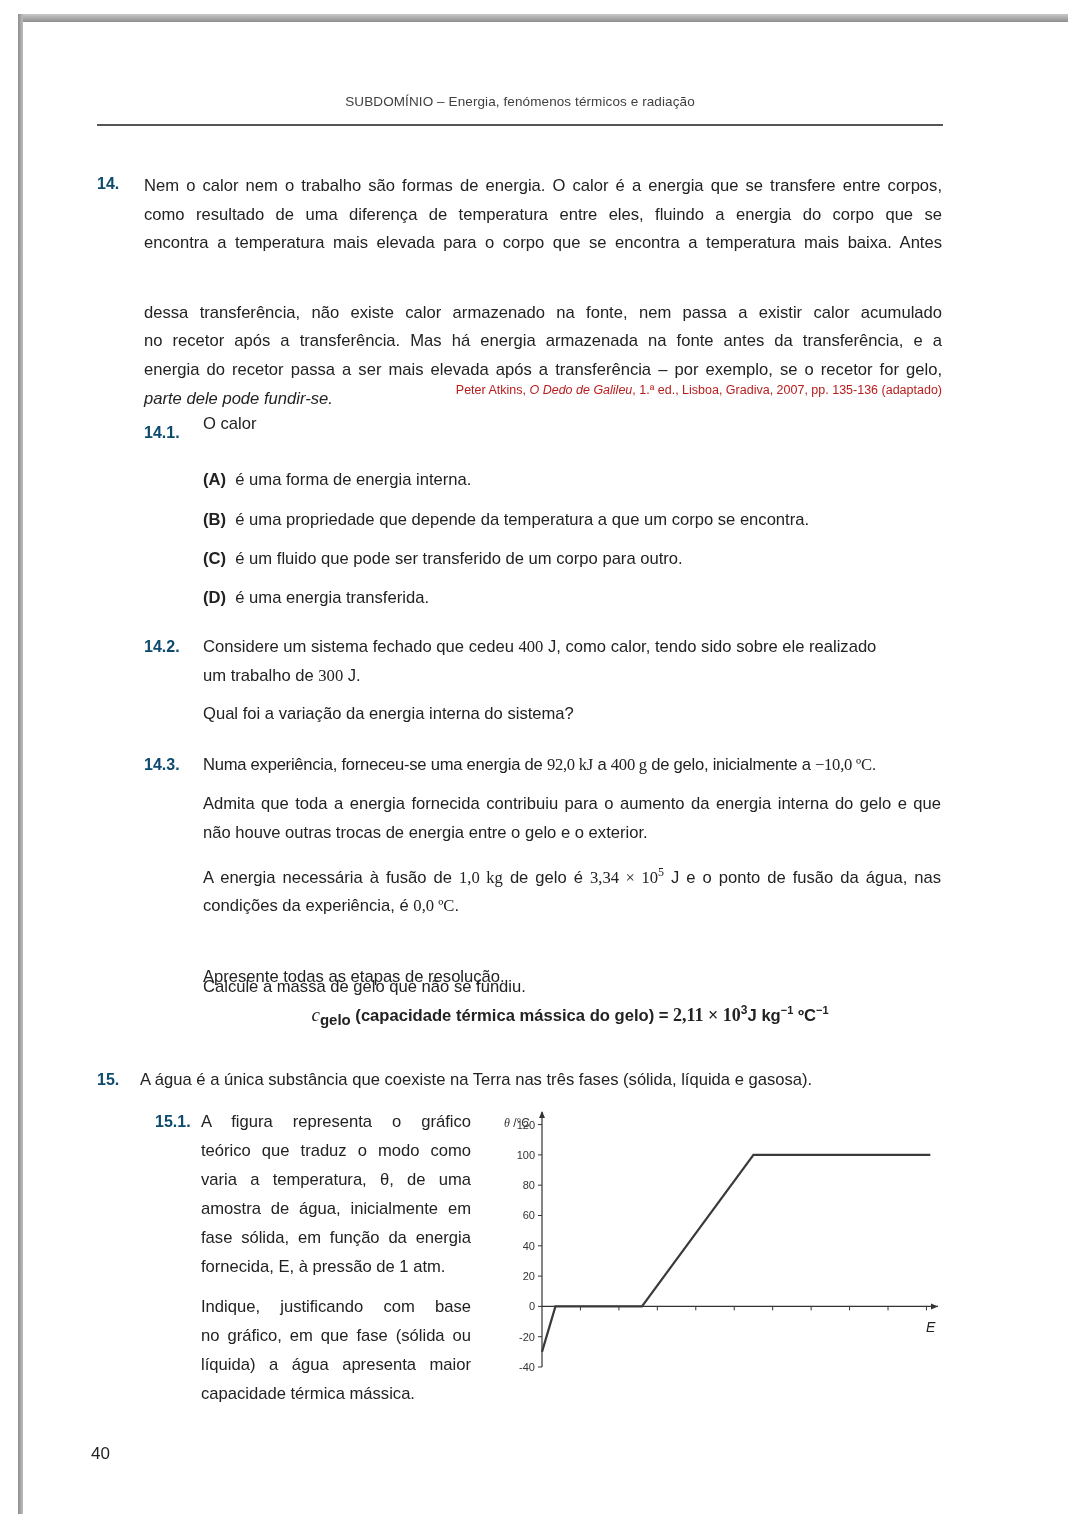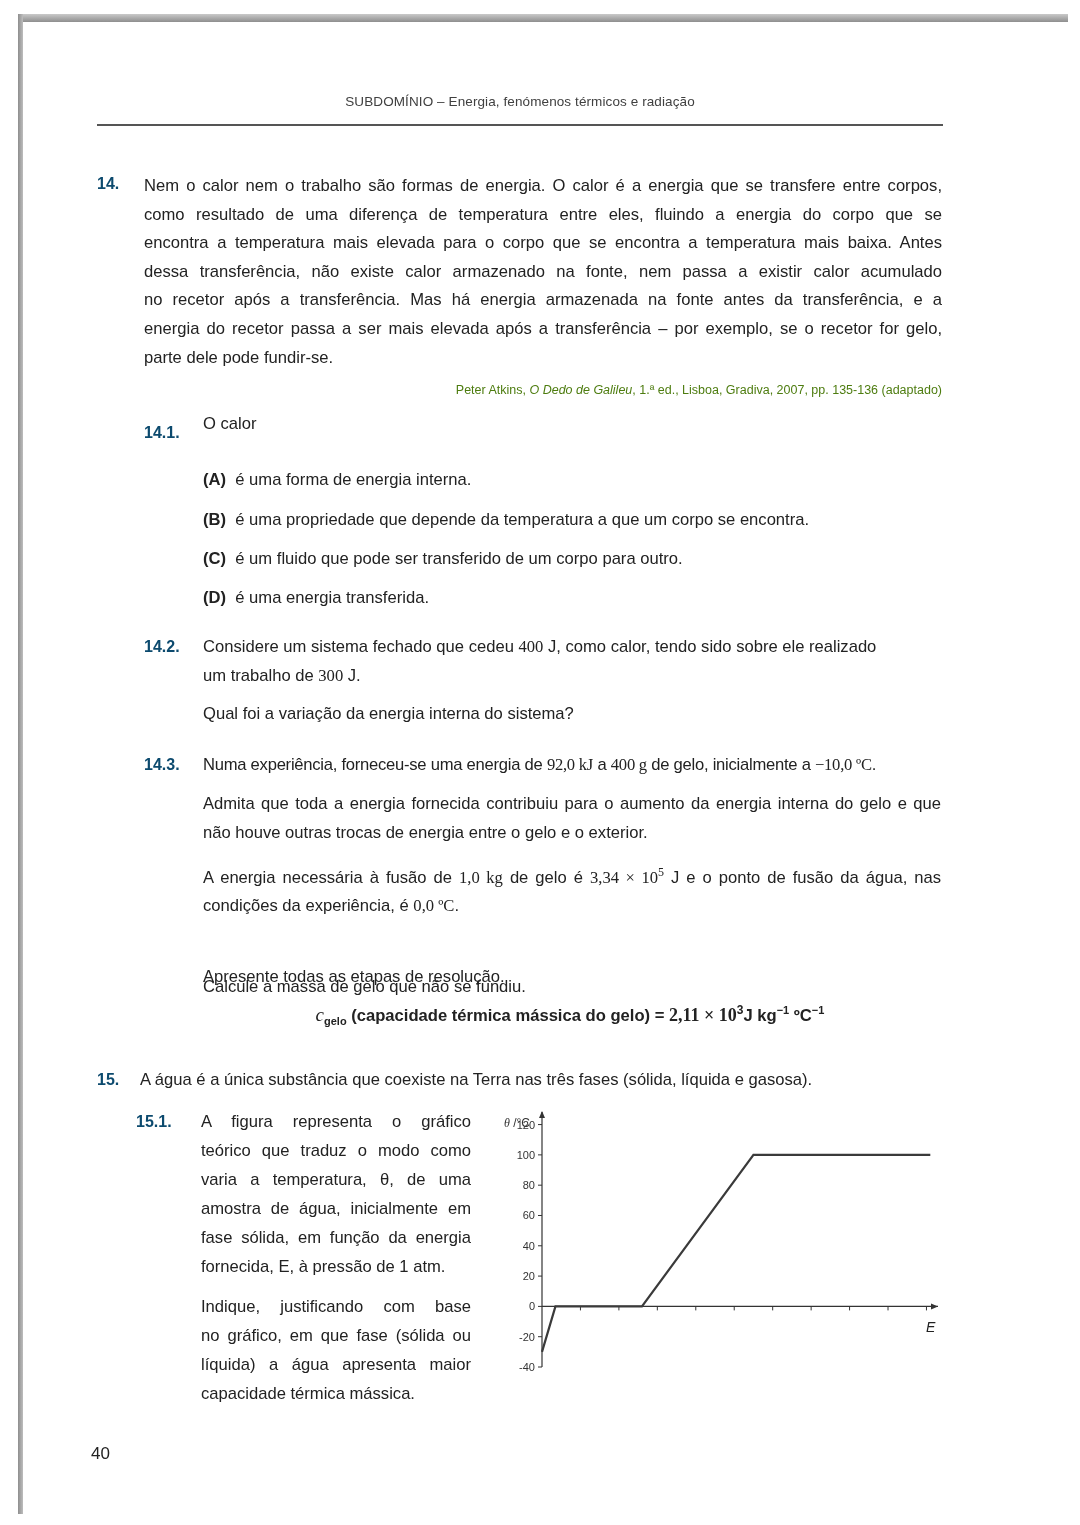--- a/index.html
+++ b/index.html
@@ -11,48 +11,48 @@
   .scan-top { position: absolute; left: 18px; top: 14px; width: 1050px; height: 8px;
     background: linear-gradient(#c9c9c9, #8e8e8e); }
   .scan-left { position: absolute; left: 18px; top: 14px; width: 5px; height: 1500px;
     background: linear-gradient(90deg, #8e8e8e, #bdbdbd); }
   .abs { position: absolute; }
   .header { left: 0; width: 1040px; top: 94px; text-align: center; font-size: 13.5px; color: #404040; letter-spacing: 0.1px; }
   .header-rule { left: 97px; top: 124px; width: 846px; height: 1.5px; background: #555; }
   .p { font-size: 16.6px; line-height: 28.6px; color: #222; text-align: justify; }
   .num { font-weight: bold; font-size: 16px; color: #0c4a6e; }
   .opt-letter { font-weight: bold; }
-  .cite { font-size: 12.5px; color: #4d7c0f; text-align: right; }
+  .cite { font-size: 12.5px; color: #b91c1c; text-align: right; }
   .cite i { font-style: italic; }
   .serifnum { font-family: "Liberation Serif", "DejaVu Serif", serif; }
   .formula { font-weight: bold; font-size: 16.6px; text-align: center; }
   .formula .c { font-family: "Liberation Serif", serif; font-style: italic; font-weight: normal; font-size: 19px; }
-  .formula sub { font-size: 11px; }
+  .formula sub { font-size: 15px; }
   .formula .sn { font-family: "Liberation Serif", serif; font-size: 18px; }
   .pagenum { left: 91px; top: 1444px; font-size: 17px; color: #222; }
   svg text { font-family: "Liberation Sans", sans-serif; }
 </style>
 </head>
 <body>
 
 <div class="scan-top"></div>
 <div class="scan-left"></div>
 
 <div class="abs header">SUBDOMÍNIO – Energia, fenómenos térmicos e radiação</div>
 <div class="abs header-rule"></div>
 
 <div class="abs num" style="left:97px; top:175px;">14.</div>
 <div class="abs p" id="q14-text" style="left:144px; top:172px; width:798px;">
     <div style="text-align: justify; text-align-last: justify;">Nem o calor nem o trabalho são formas de energia. O calor é a energia que se transfere entre corpos,</div>
     <div style="text-align: justify; text-align-last: justify;">como resultado de uma diferença de temperatura entre eles, fluindo a energia do corpo que se</div>
     <div style="text-align: justify; text-align-last: justify;">encontra a temperatura mais elevada para o corpo que se encontra a temperatura mais baixa. Antes</div>
-    <div style="text-align: justify; text-align-last: justify;">dessa transferência, não existe calor armazenado na fonte, nem passa a existir calor acumulado</div>
+    <div style="text-align: justify; text-align-last: justify; margin-top: 41px;">dessa transferência, não existe calor armazenado na fonte, nem passa a existir calor acumulado</div>
     <div style="text-align: justify; text-align-last: justify;">no recetor após a transferência. Mas há energia armazenada na fonte antes da transferência, e a</div>
     <div style="text-align: justify; text-align-last: justify;">energia do recetor passa a ser mais elevada após a transferência – por exemplo, se o recetor for gelo,</div>
-    <div style="text-align: right; text-align-last: left;">parte dele pode fundir-se.</div>
+    <div style="text-align: right; text-align-last: left; font-style: italic;">parte dele pode fundir-se.</div>
   </div>
 <div class="abs cite" style="left:144px; top:383px; width:798px;">
   <span>Peter Atkins, </span><i>O Dedo de Galileu</i><span>, 1.ª ed., Lisboa, Gradiva, 2007, pp. 135-136 (adaptado)</span>
 </div>
 
 <div class="abs num" style="left:144px; top:424px;">14.1.</div>
 <div class="abs p" style="left:203px; top:410px;">O calor</div>
 <div id="q14-1-options">
     <div class="abs p" style="left: 203px; top: 466px;"><span class="opt-letter">(A)</span>&nbsp; <span>é uma forma de energia interna.</span></div>
     <div class="abs p" style="left: 203px; top: 506px;"><span class="opt-letter">(B)</span>&nbsp; <span>é uma propriedade que depende da temperatura a que um corpo se encontra.</span></div>
@@ -77,21 +77,21 @@
 </div>
 <div class="abs p" style="left:203px; top:925px;margin-top:48px;">Calcule a massa de gelo que não se fundiu.</div>
 <div class="abs p" style="left:203px; top:963px;">Apresente todas as etapas de resolução.</div>
 <div class="abs formula" style="left:140px; top:1003px; width:860px;">
   <span class="c">c</span><sub>gelo</sub><span> (capacidade térmica mássica do gelo) = </span><span class="sn">2,11 × 10</span><sup style="font-size:12px">3</sup><span>J kg</span><sup style="font-size:11px">−1</sup><span> ºC</span><sup style="font-size:11px">−1</sup>
 </div>
 
 <div class="abs num" style="left:97px; top:1071px;">15.</div>
 <div class="abs p" style="left:140px; top:1066px;">A água é a única substância que coexiste na Terra nas três fases (sólida, líquida e gasosa).</div>
 
-<div class="abs num" style="left:136px; top:1113px;">15.1.</div>
+<div class="abs num" style="left:155px; top:1113px;">15.1.</div>
 <div id="q15-1-para1" class="abs p" style="left:201px; top:1107px; width:270px; line-height:29px;">
     <div style="text-align: justify; text-align-last: justify;">A figura representa o gráfico</div>
     <div style="text-align: justify; text-align-last: justify;">teórico que traduz o modo como</div>
     <div style="text-align: justify; text-align-last: justify;">varia a temperatura, θ, de uma</div>
     <div style="text-align: justify; text-align-last: justify;">amostra de água, inicialmente em</div>
     <div style="text-align: justify; text-align-last: justify;">fase sólida, em função da energia</div>
     <div style="text-align: left; text-align-last: left;">fornecida, E, à pressão de 1 atm.</div>
   </div>
 <div id="q15-1-para2" class="abs p" style="left:201px; top:1292px; width:270px; line-height:29px;">
     <div style="text-align: justify; text-align-last: justify;">Indique, justificando com base</div>

